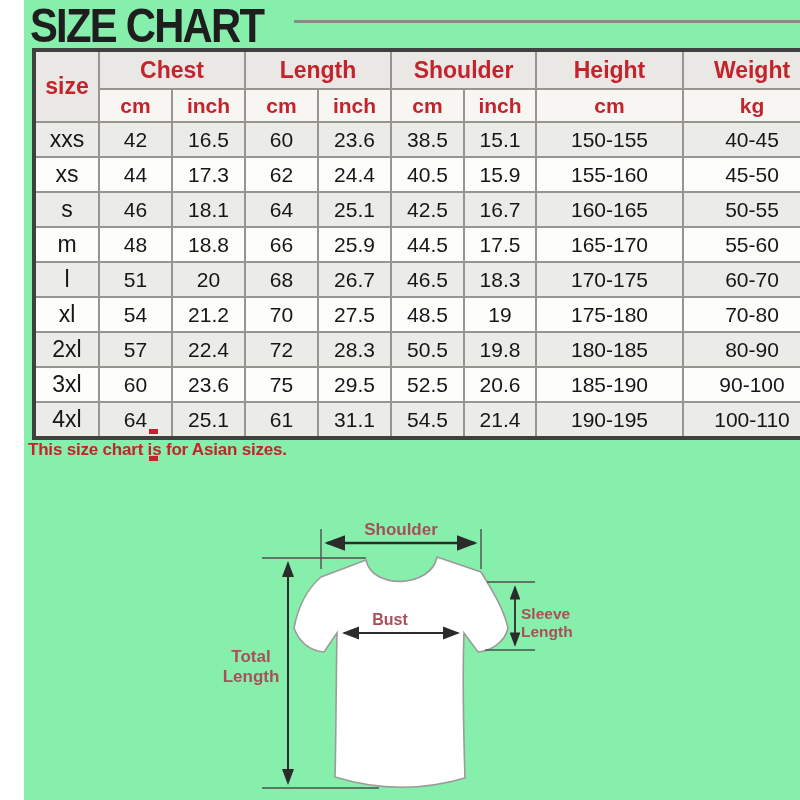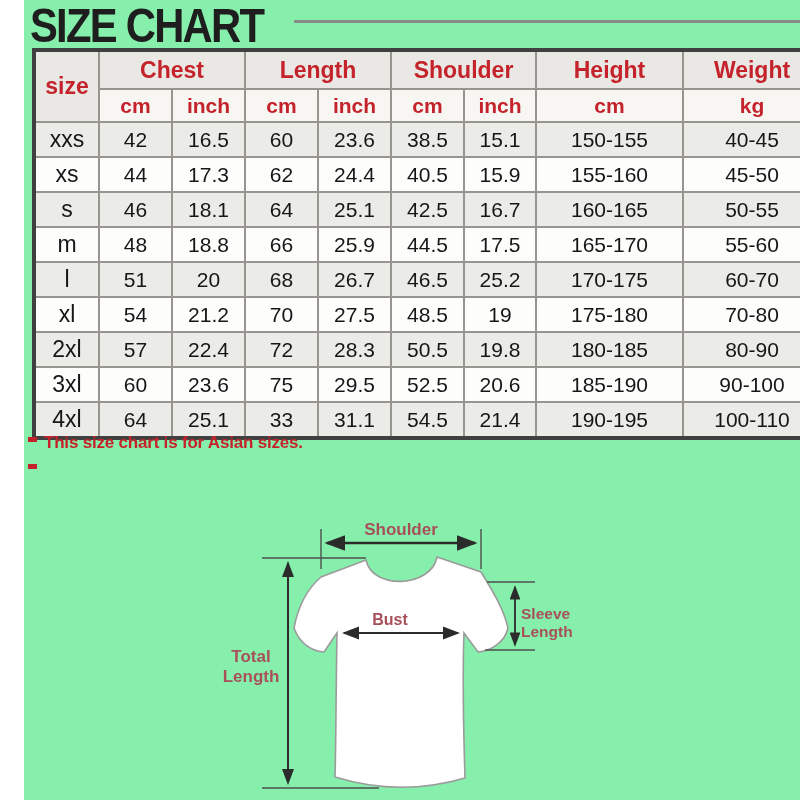--- a/index.html
+++ b/index.html
@@ -41,20 +41,21 @@
   .size-table tbody td{height:33px;font-size:21px;color:#161616;}
   .size-table tbody td:first-child{font-size:23px;}
   .size-table tbody tr:nth-child(odd){background:#ebebe8;}
   .size-table tbody tr:nth-child(even){background:#fdfdfc;}
   
   .notes{position:absolute;left:4px;top:429px;}
   .note{
     display:flex;align-items:center;height:27px;
     font-size:17px;font-weight:bold;color:var(--accent_red);
     letter-spacing:-0.2px;
+    flex-direction:column;
   }
   .note .bullet{
     flex:0 0 auto;width:9px;height:5px;background:var(--accent_red);
     margin:0 7px 6px 0;
   }
   
   .diagram{position:absolute;left:170px;top:505px;}
   .dim-label{
     fill:var(--diagram_label);
     font-family:"Liberation Sans",sans-serif;
@@ -149,21 +150,21 @@
           <td>165-170</td>
           <td>55-60</td>
         </tr>
         <tr>
           <td>l</td>
           <td>51</td>
           <td>20</td>
           <td>68</td>
           <td>26.7</td>
           <td>46.5</td>
-          <td>25.2</td>
+          <td>18.3</td>
           <td>170-175</td>
           <td>60-70</td>
         </tr>
         <tr>
           <td>xl</td>
           <td>54</td>
           <td>21.2</td>
           <td>70</td>
           <td>27.5</td>
           <td>48.5</td>
@@ -190,21 +191,21 @@
           <td>29.5</td>
           <td>52.5</td>
           <td>20.6</td>
           <td>185-190</td>
           <td>90-100</td>
         </tr>
         <tr>
           <td>4xl</td>
           <td>64</td>
           <td>25.1</td>
-          <td>33</td>
+          <td>61</td>
           <td>31.1</td>
           <td>54.5</td>
           <td>21.4</td>
           <td>190-195</td>
           <td>100-110</td>
         </tr>
       </tbody>
   </table>
 
   <div class="notes">

